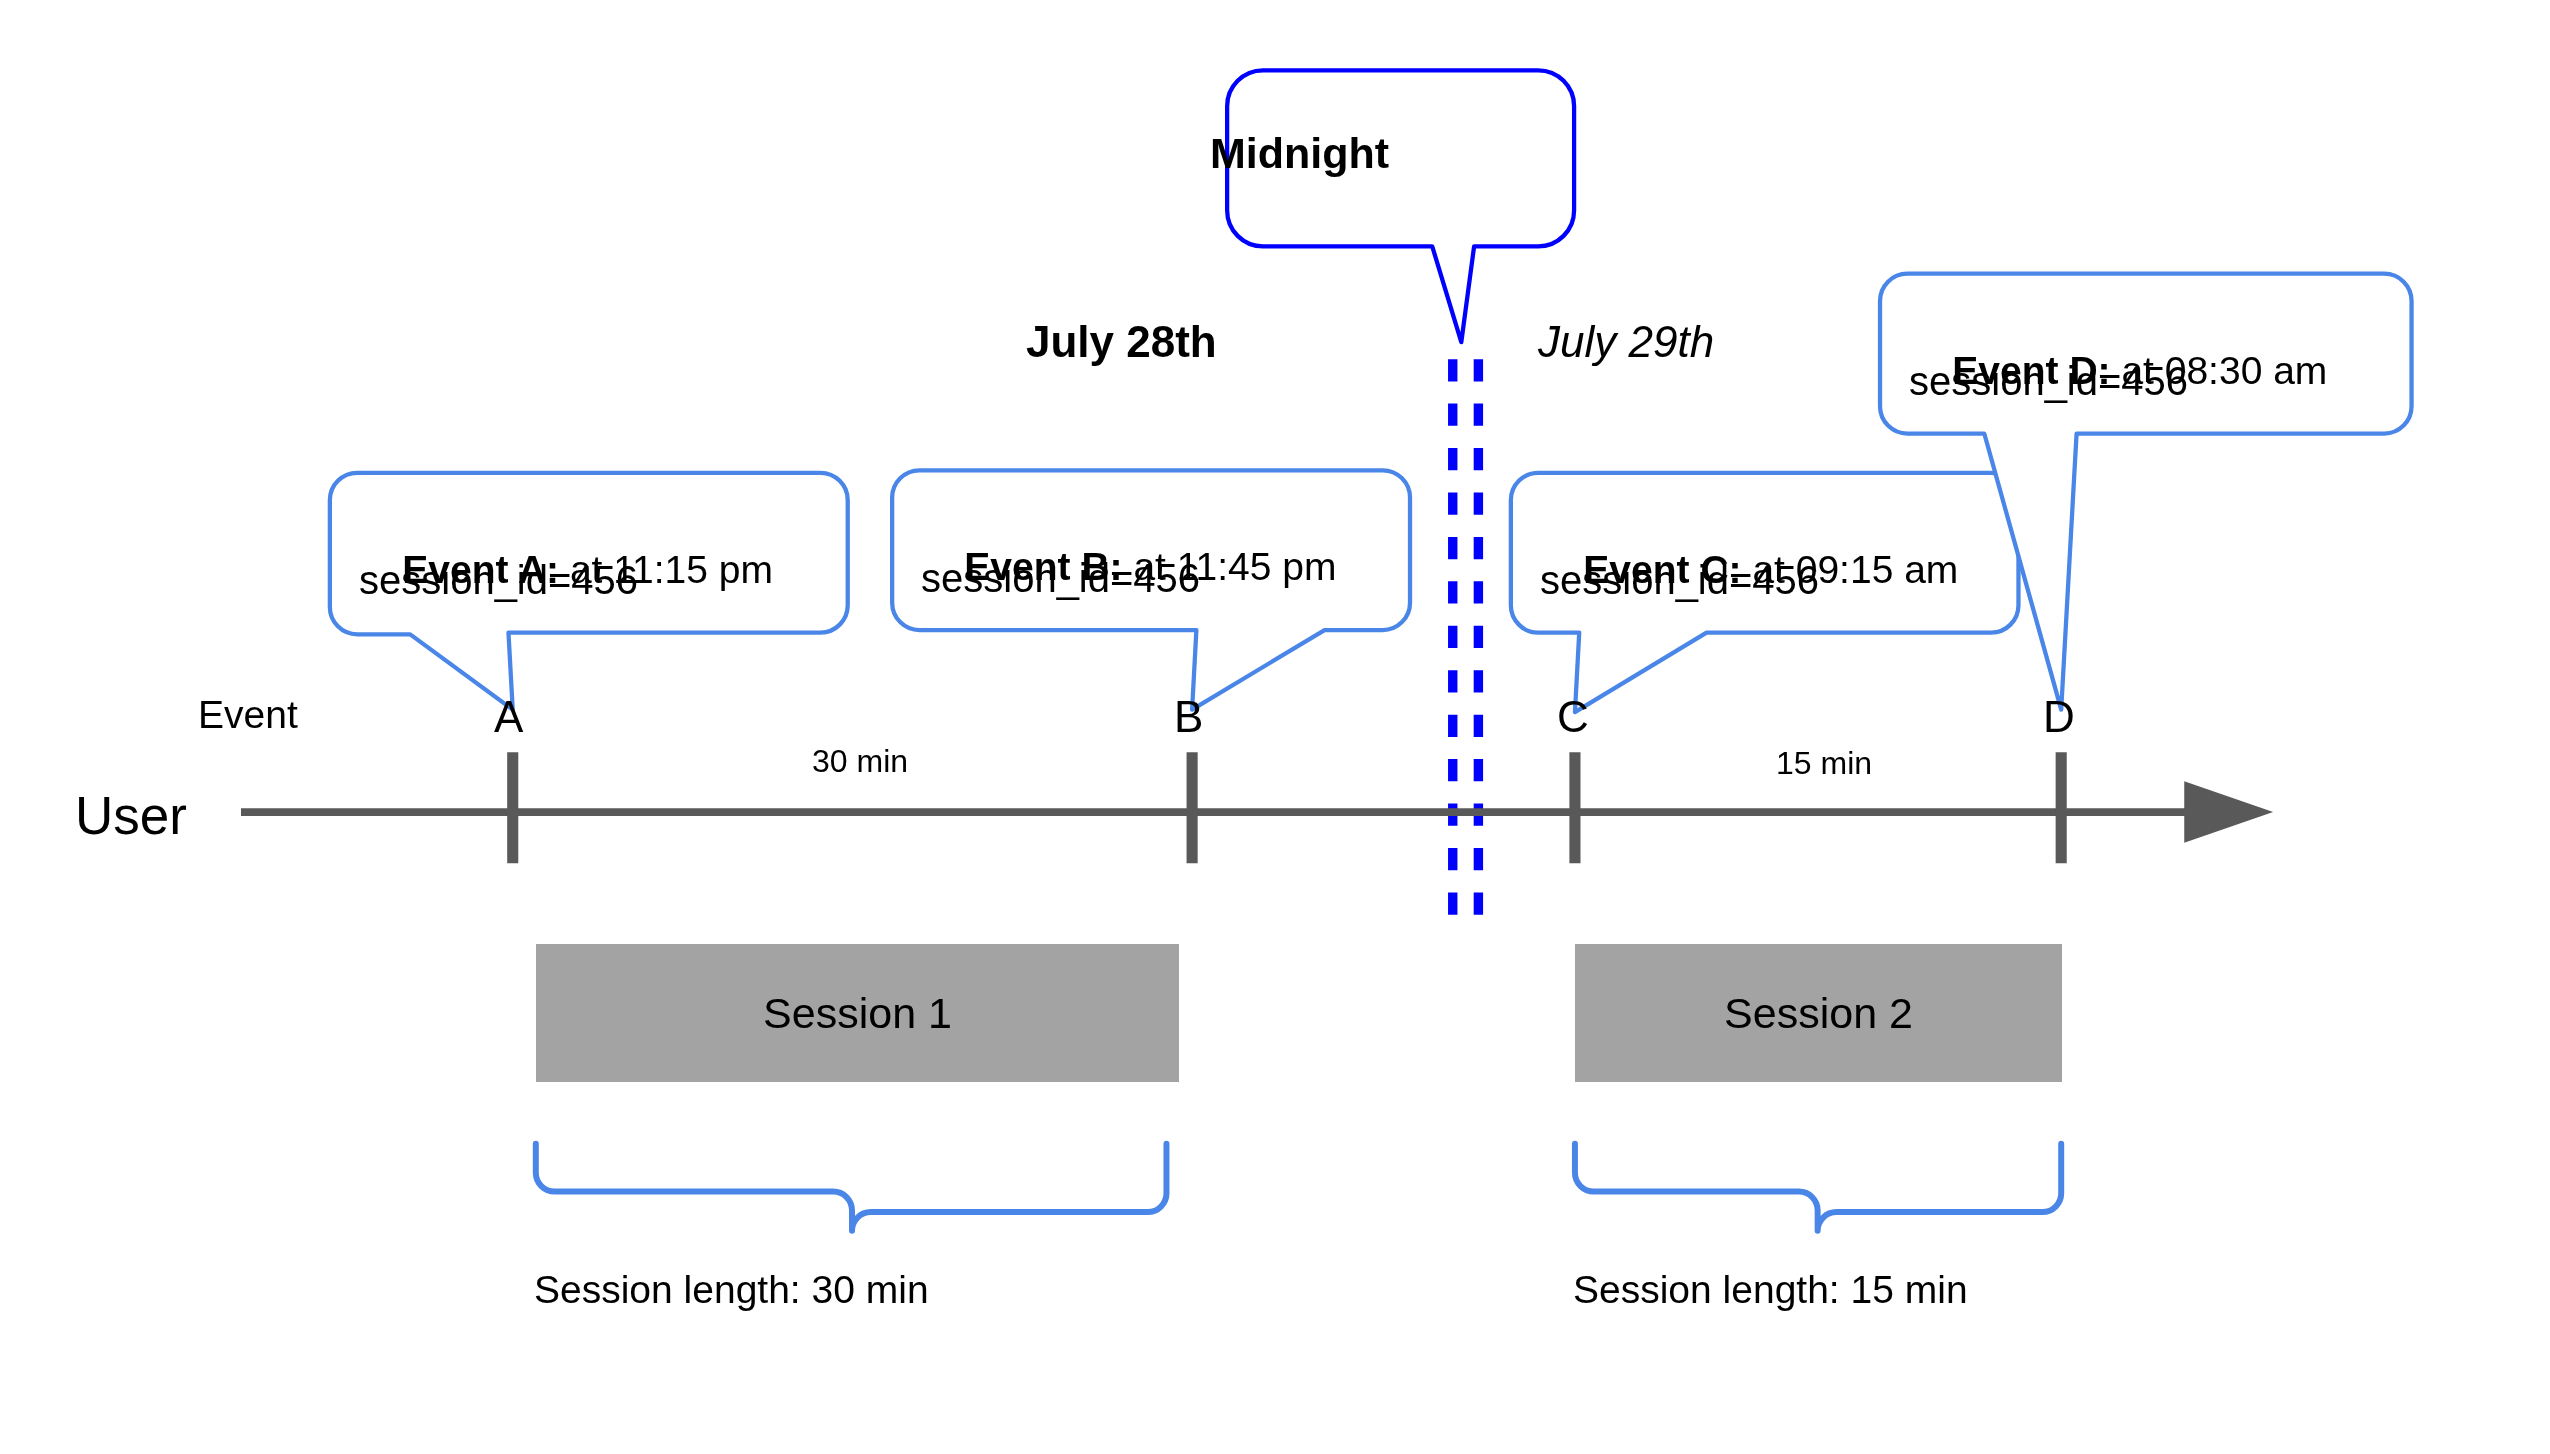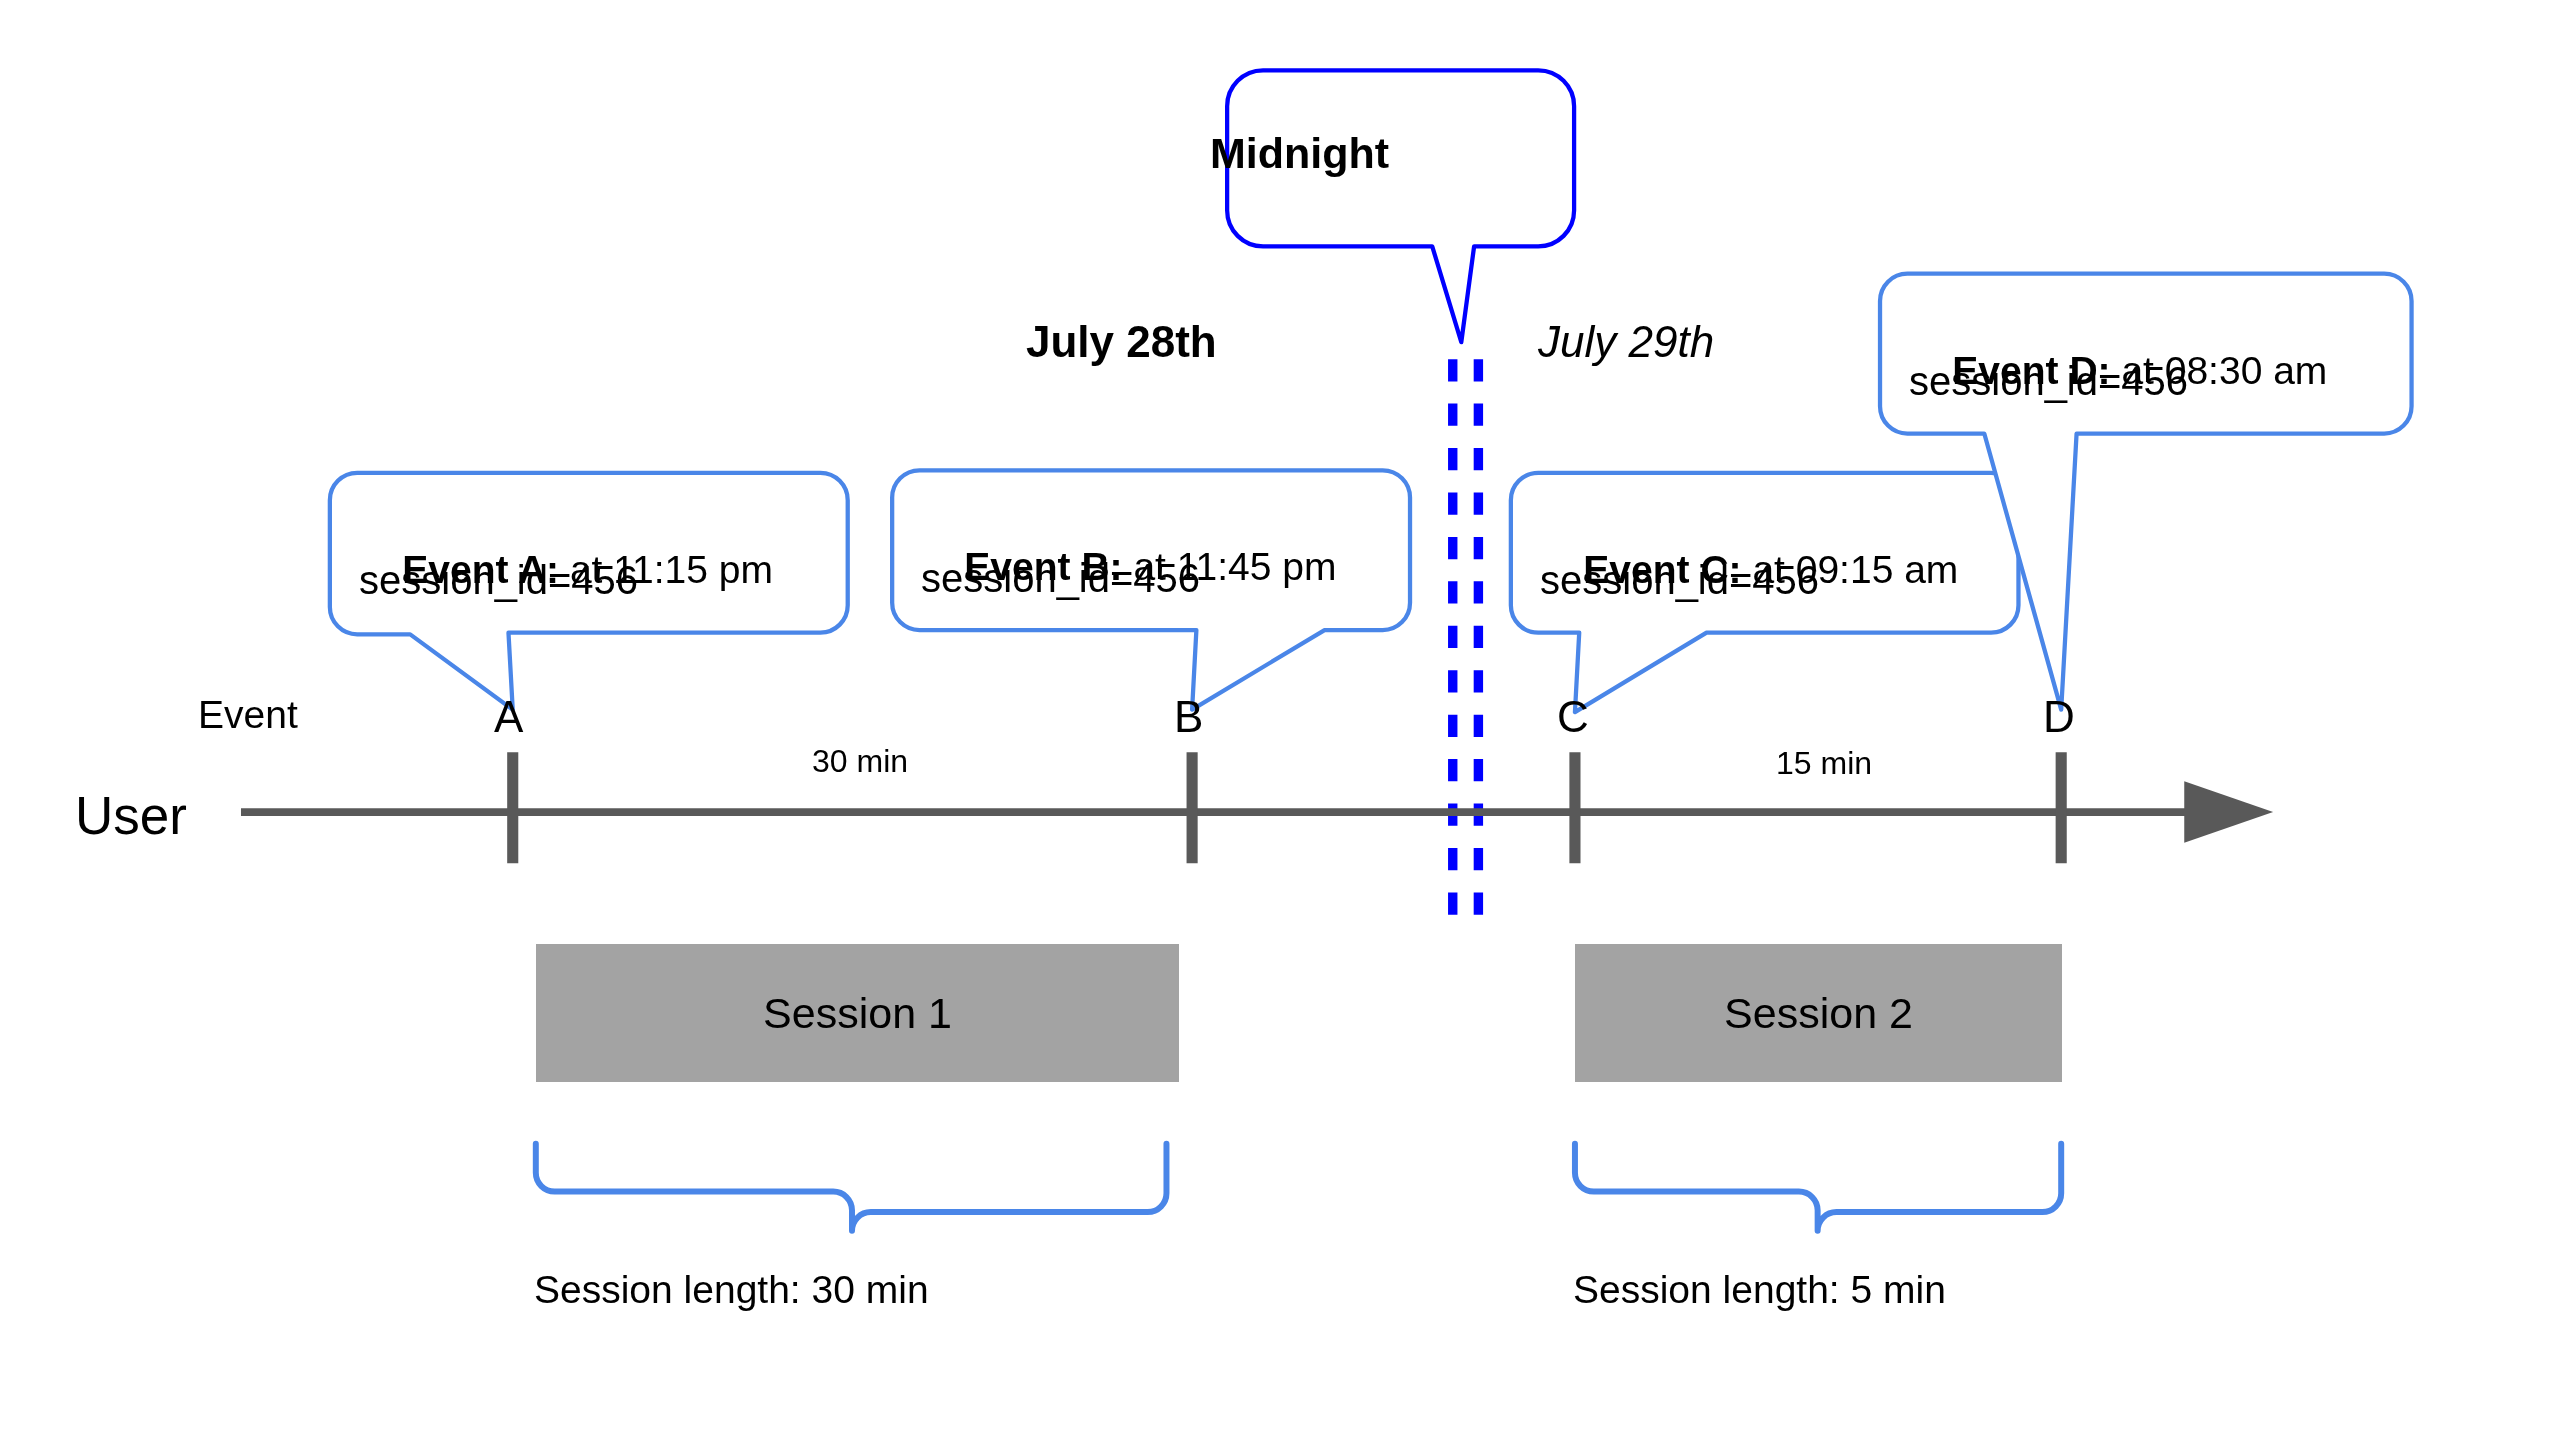--- a/index.html
+++ b/index.html
@@ -172,16 +172,16 @@
   <div class="txt interval-label" style="left:1776px; top:745px;">15 min</div>
 
   <div class="session-box" style="left:536px; top:944px; width:643px; height:138px;">
     <span>Session 1</span>
   </div>
   <div class="session-box" style="left:1575px; top:944px; width:487px; height:138px;">
     <span>Session 2</span>
   </div>
 
   <div class="txt session-length" style="left:534px; top:1267px;">Session length: 30 min</div>
-  <div class="txt session-length" style="left:1573px; top:1267px;">Session length: 5 min</div>
+  <div class="txt session-length" style="left:1573px; top:1267px;">Session length: 15 min</div>
 
 </div>
 
 
 </body></html>

